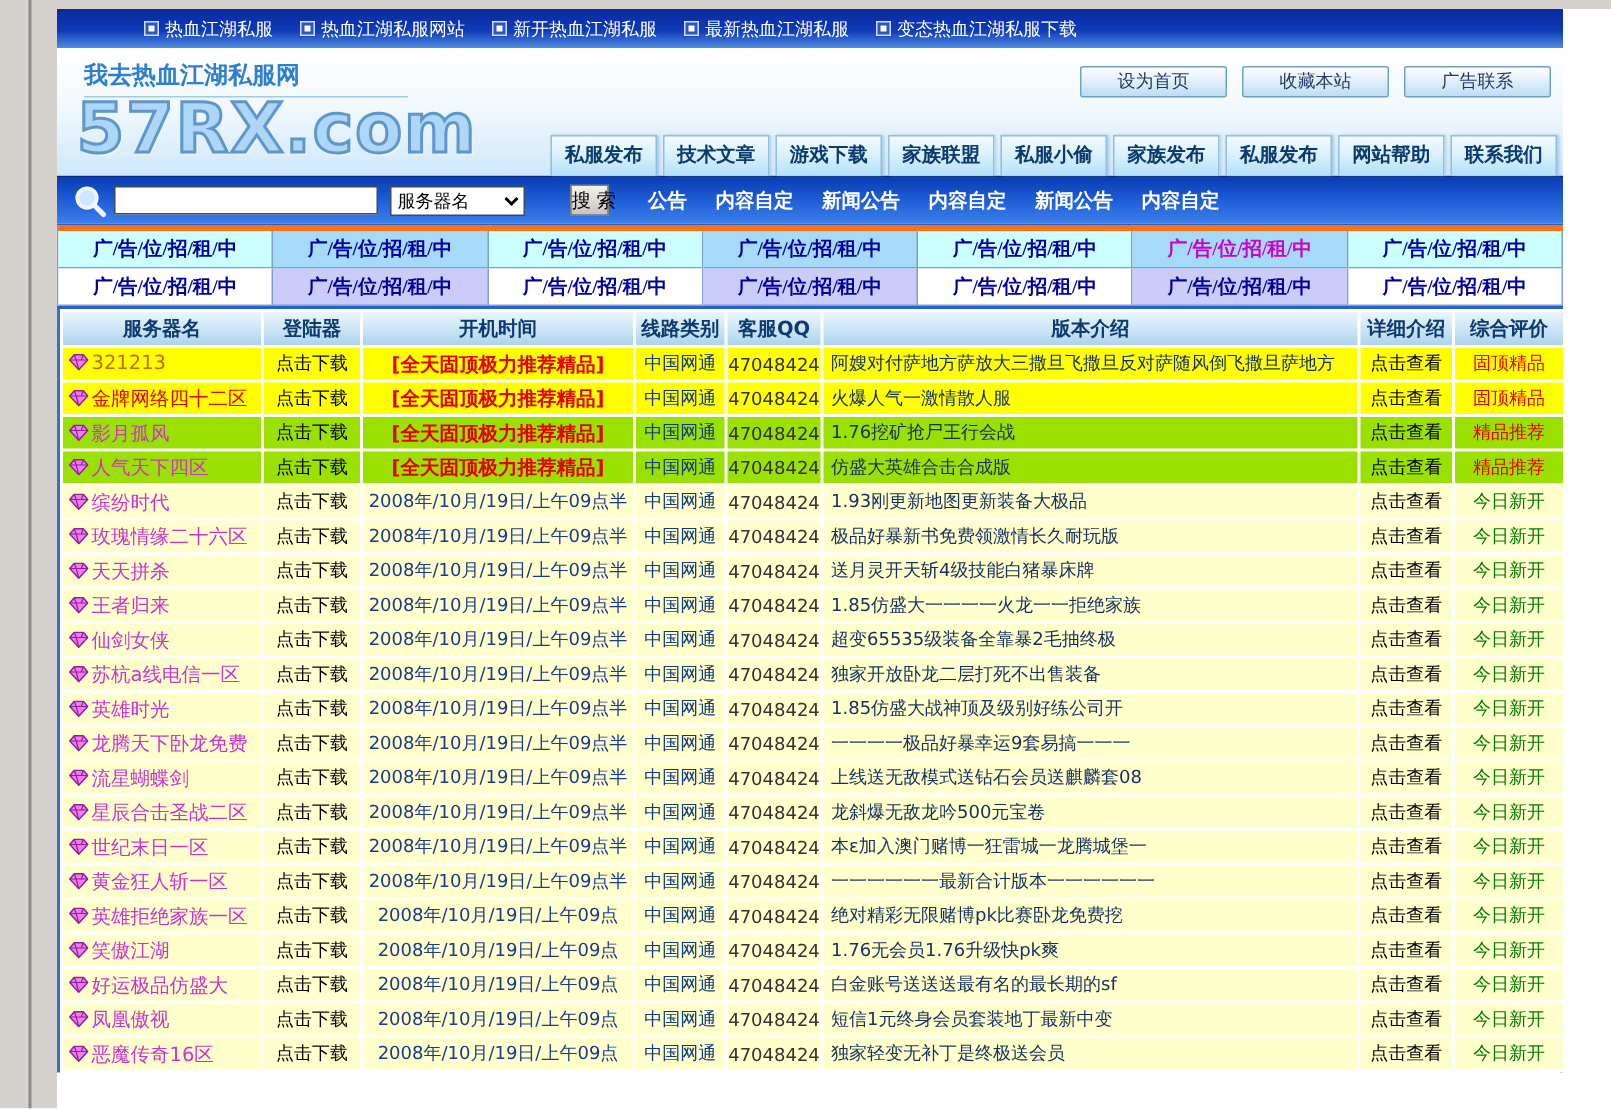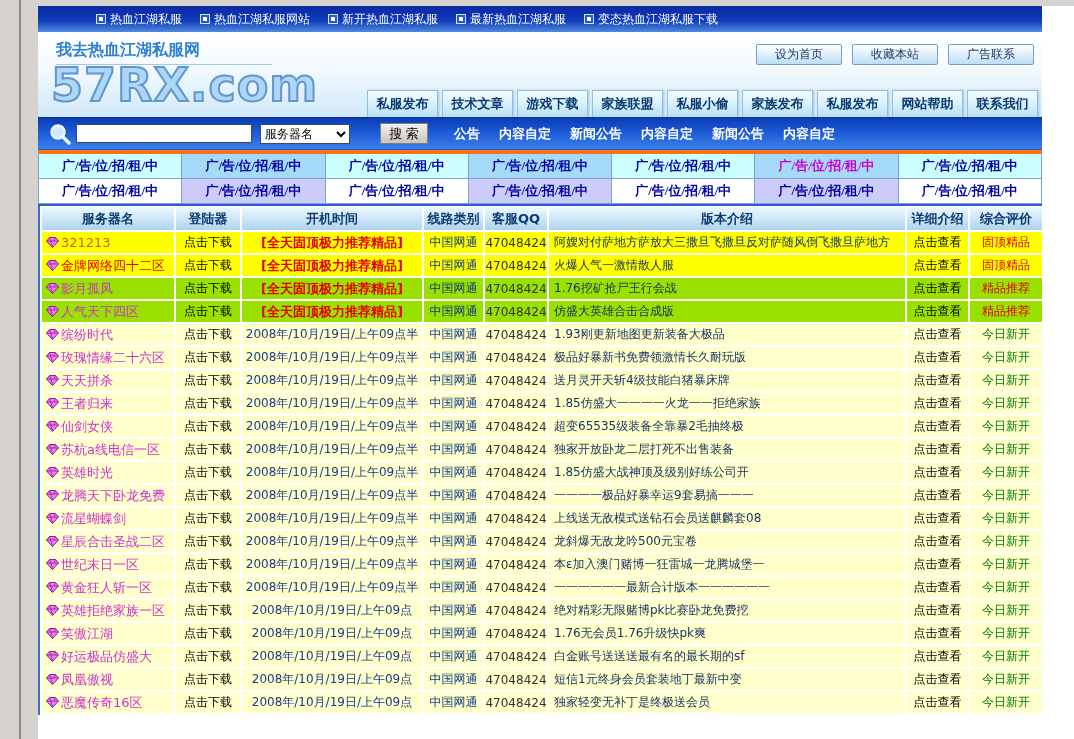--- a/index.html
+++ b/index.html
@@ -19,34 +19,34 @@
   .tb-bullet { width:10px; height:10px; border:1px solid #cfe0ff; background:#2a55cc; display:inline-block; position:relative; margin-right:4px; }
   .tb-bullet i { position:absolute; left:2px; top:2px; width:4px; height:4px; background:#ffffff; }
 
   
   .header { position:relative; height:85px; background:linear-gradient(180deg,#ffffff 0%,#f2f9fe 45%,#cfe8fa 100%); }
   .site-title { position:absolute; left:18px; top:8px; font-size:16px; font-weight:bold; color:#2f7fd0;
                 padding:0 72px 3px 0; border-bottom:1px solid #9fcbe8; white-space:nowrap; }
   .logo { position:absolute; left:13px; top:26px; font-size:46px; font-weight:bold; letter-spacing:1px;
           color:#aed6f7; -webkit-text-stroke:2px #5f96cc; text-shadow:2px 2px 0 #e9f4fd; }
   .header-buttons { position:absolute; right:8px; top:12px; display:flex; gap:10px; }
-  .header-btn { width:86px; height:21px; line-height:19px; text-align:center; font-size:12px; color:#223a66;
+  .header-btn { width:98px; height:21px; line-height:19px; text-align:center; font-size:12px; color:#223a66;
                 background:linear-gradient(180deg,#ffffff,#dcedfa 55%,#bcdef5); border:1px solid #6f9fc8; border-radius:2px; cursor:pointer; }
   .nav { position:absolute; right:4px; bottom:0; display:flex; gap:4px; }
   .nav-tab { width:71px; height:27px; line-height:26px; text-align:center; font-weight:bold; font-size:13px; color:#0a3a6e;
              background:linear-gradient(180deg,#f4fbff 0%,#dbf1fd 45%,#b5e0f8 100%);
              border:1px solid #8fc0dd; border-bottom:none; box-shadow:1px 0 2px rgba(100,150,200,.45); cursor:pointer; white-space:nowrap; }
 
   
   .searchbar { height:32px; background:linear-gradient(180deg,#0a3cb4 0%,#1c5ad4 45%,#3c80ea 100%);
                display:flex; align-items:center; padding:0 8px; border-top:1px solid #092a80; }
   .search-icon { width:24px; height:24px; margin-left:2px; }
   .search-input { width:176px; height:19px; border:1px solid #3a4a66; margin-left:4px; font-size:12px; padding:0 3px; background:#fff; }
   .search-select { width:90px; height:20px; margin-left:8px; font-size:12px; background:#fff; border:1px solid #3a4a66; }
-  .search-btn { margin-left:30px; width:48px; height:21px; font-size:13px; color:#000;
+  .search-btn { margin-left:30px; width:26px; height:21px; font-size:13px; color:#000;
                 background:linear-gradient(180deg,#f4f2ee,#c9c5bd); border:1px solid #7f7f7f; cursor:pointer; white-space:nowrap; }
   .announcements { margin-left:26px; display:flex; gap:19px; }
   .ann-link { color:#ffffff; font-weight:bold; font-size:13px; cursor:pointer; white-space:nowrap; }
 
   
   .adwrap { background:#2a5fd0; padding:1px 0 2px 0; }
   .adgrid { display:grid; grid-template-columns:repeat(7,1fr); border-left:1px solid #7f9fd0; border-top:4px solid #f97316; background:#fff;font-family:Liberation Serif, serif; }
   .ad-cell { height:25px; line-height:24px; text-align:center; font-size:13px; font-weight:bold; color:#0000a0;
              border-right:1px solid #7f9fd0; border-bottom:1px solid #7f9fd0; cursor:pointer; white-space:nowrap; overflow:hidden; }
   .ad-c0 { background:#ccffff; } .ad-c1 { background:#a5daf8; }

